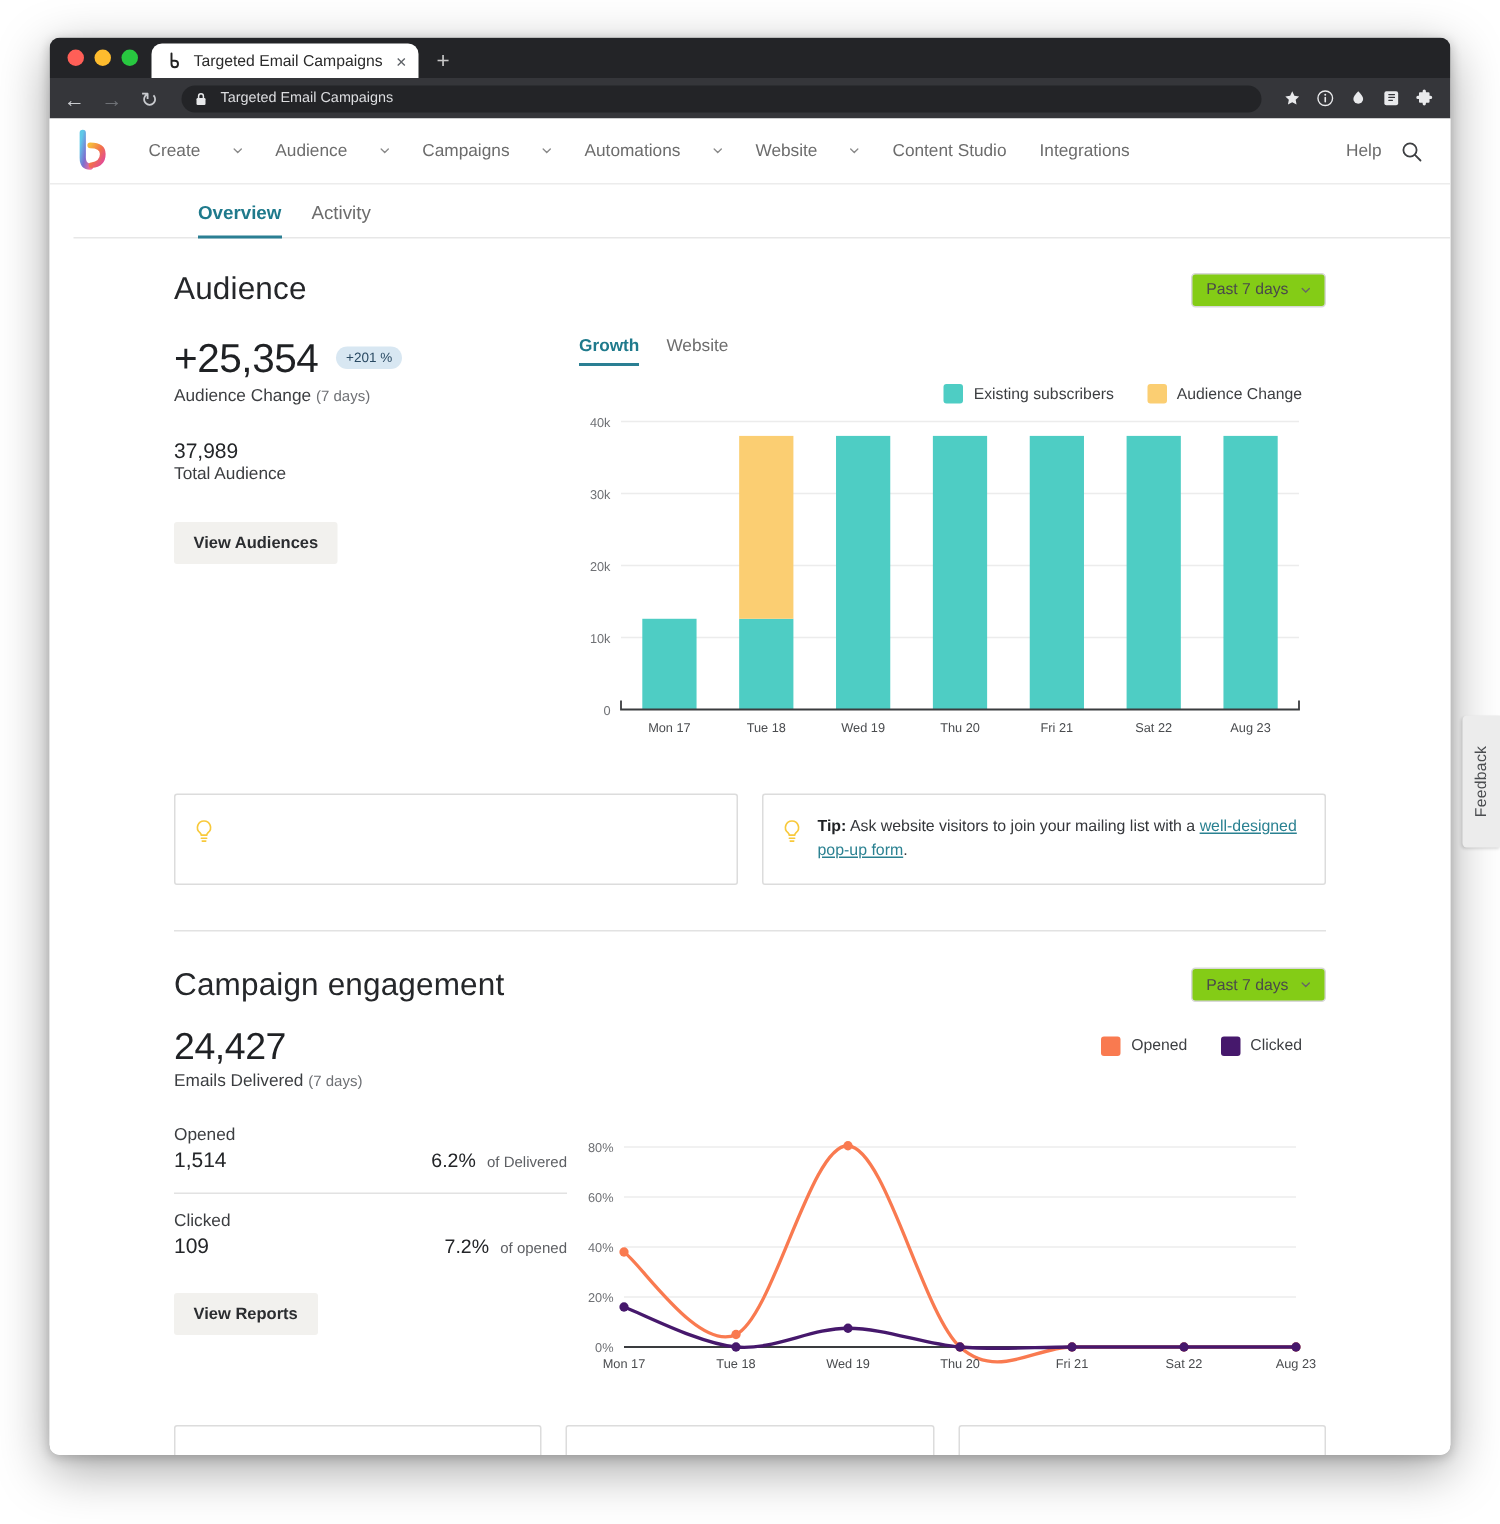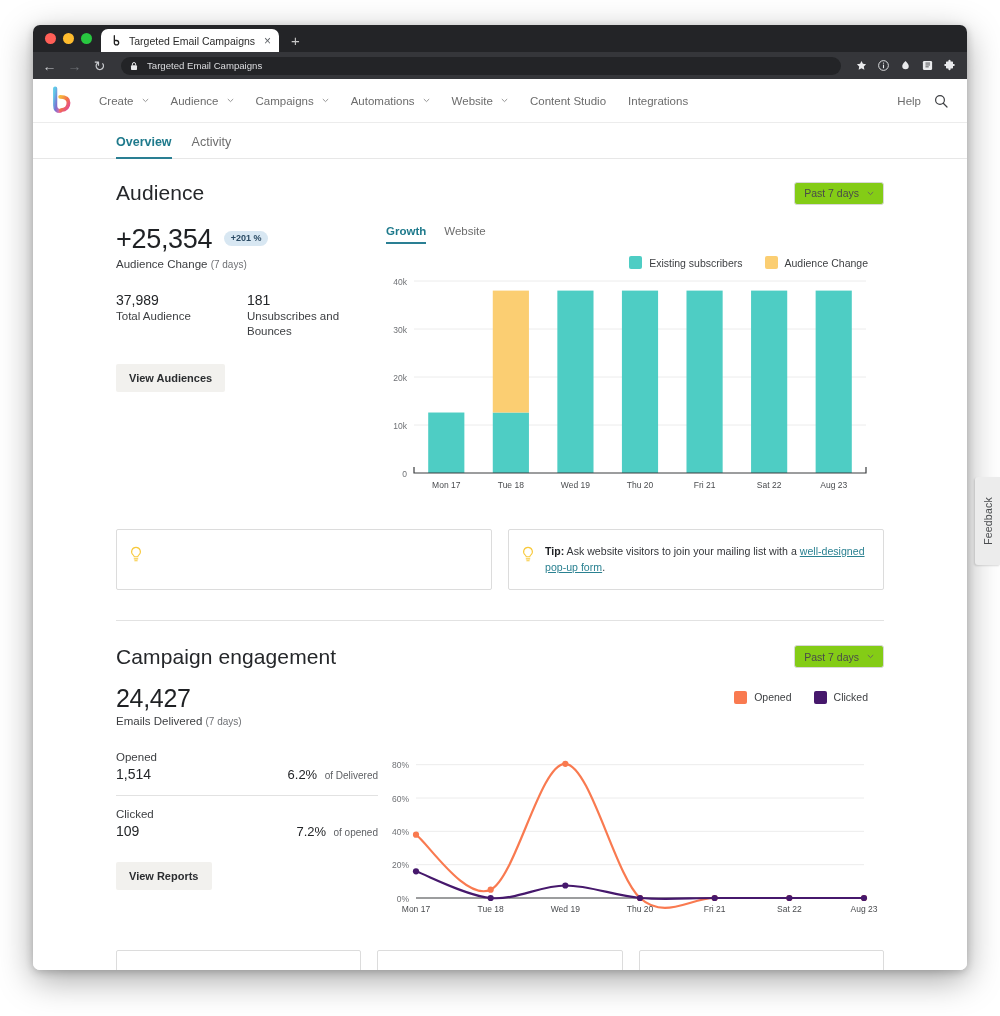--- a/index.html
+++ b/index.html
@@ -58,30 +58,30 @@
   
   .page { position: relative; height: 891px; background: #fff; overflow: hidden; }
 
   .topnav {
     height: 44px; border-bottom: 1px solid #ececec;
     display: flex; align-items: center; padding: 0 14px 0 11px;
   }
   .brand { width: 34px; height: 30px; margin-right: 10px; flex: none; }
   .navitem {
     font-size: 11.5px; color: #6c6c6c; padding: 0 11px;
-    display: flex; align-items: center; gap: 8px; cursor: pointer; white-space: nowrap;
+    display: flex; align-items: center; gap: 21px; cursor: pointer; white-space: nowrap;
   }
   .caret { display: inline-block; width: 7px; height: 7px; }
   .navspacer { flex: 1; }
   .navhelp { font-size: 11.5px; color: #6c6c6c; cursor: pointer; padding: 0 12px; }
   .searchicon { width: 16px; height: 16px; cursor: pointer; margin-right: 4px; }
 
   .subtabs {
     display: flex; gap: 20px; padding: 12px 0 0 83px;
-    border-bottom: 1px solid #e7e7e7; margin: 0 0 0 0;
+    border-bottom: 1px solid #e7e7e7; margin: 0 0 0 16px;
   }
   .subtab {
     font-size: 12.5px; color: #6d6d6d; padding-bottom: 8px;
     border-bottom: 2px solid transparent; cursor: pointer; margin-bottom: -1px;
   }
   .subtab.active { color: #1f7a8c; border-bottom-color: #2a7f93; font-weight: 600; }
 
   .section { padding: 0 83px 0 83px; }
 
   .sec-head { display: flex; align-items: center; justify-content: space-between; }
@@ -94,21 +94,21 @@
   }
 
   .grid2 { display: flex; }
   .leftcol { width: 262px; flex: none; }
   .rightcol { flex: 1; position: relative; }
 
   .bignum { font-size: 27px; font-weight: 400; color: #1f2124; letter-spacing: -.3px; line-height: 1.1; }
   .bignum.small { font-size: 25px; }
   .pill {
     display: inline-block; background: #d8e7f2; color: #2a4a63;
-    border-radius: 9px; font-size: 9px; padding: 2.5px 7px; vertical-align: 7px; margin-left: 7px; font-weight: 700;
+    border-radius: 9px; font-size: 9px; padding: 2.5px 7px; vertical-align: 7px; margin-left: 7px; font-weight: 400;
   }
   .caption { font-size: 11.5px; color: #3c3e41; margin-top: 3px; }
   .caption .muted { font-size: 10px; color: #6f7175; }
 
   .statrow { display: flex; margin-top: 22px; }
   .stat { width: 131px; }
   .stat .v { font-size: 14px; color: #232528; }
   .stat .l { font-size: 11.5px; color: #3c3e41; line-height: 1.35; margin-top: 1px; }
 
   .ghostbtn {
@@ -307,24 +307,20 @@
               <div class="caption">
                 <span>Audience Change</span>
                 <span class="muted">(7 days)</span>
               </div>
             </div>
 
             <div class="statrow">
               <div class="stat">
                 <div class="v">37,989</div>
                 <div class="l">Total Audience</div>
-              </div>
-              <div class="stat">
-                <div class="v">181</div>
-                <div class="l">Unsubscribes and Bounces</div>
               </div>
             </div>
 
             <button class="ghostbtn">View Audiences</button>
           </div>
 
           <div class="rightcol">
             <div class="charttabs">
               <div class="charttab active">
                 <span>Growth</span>

